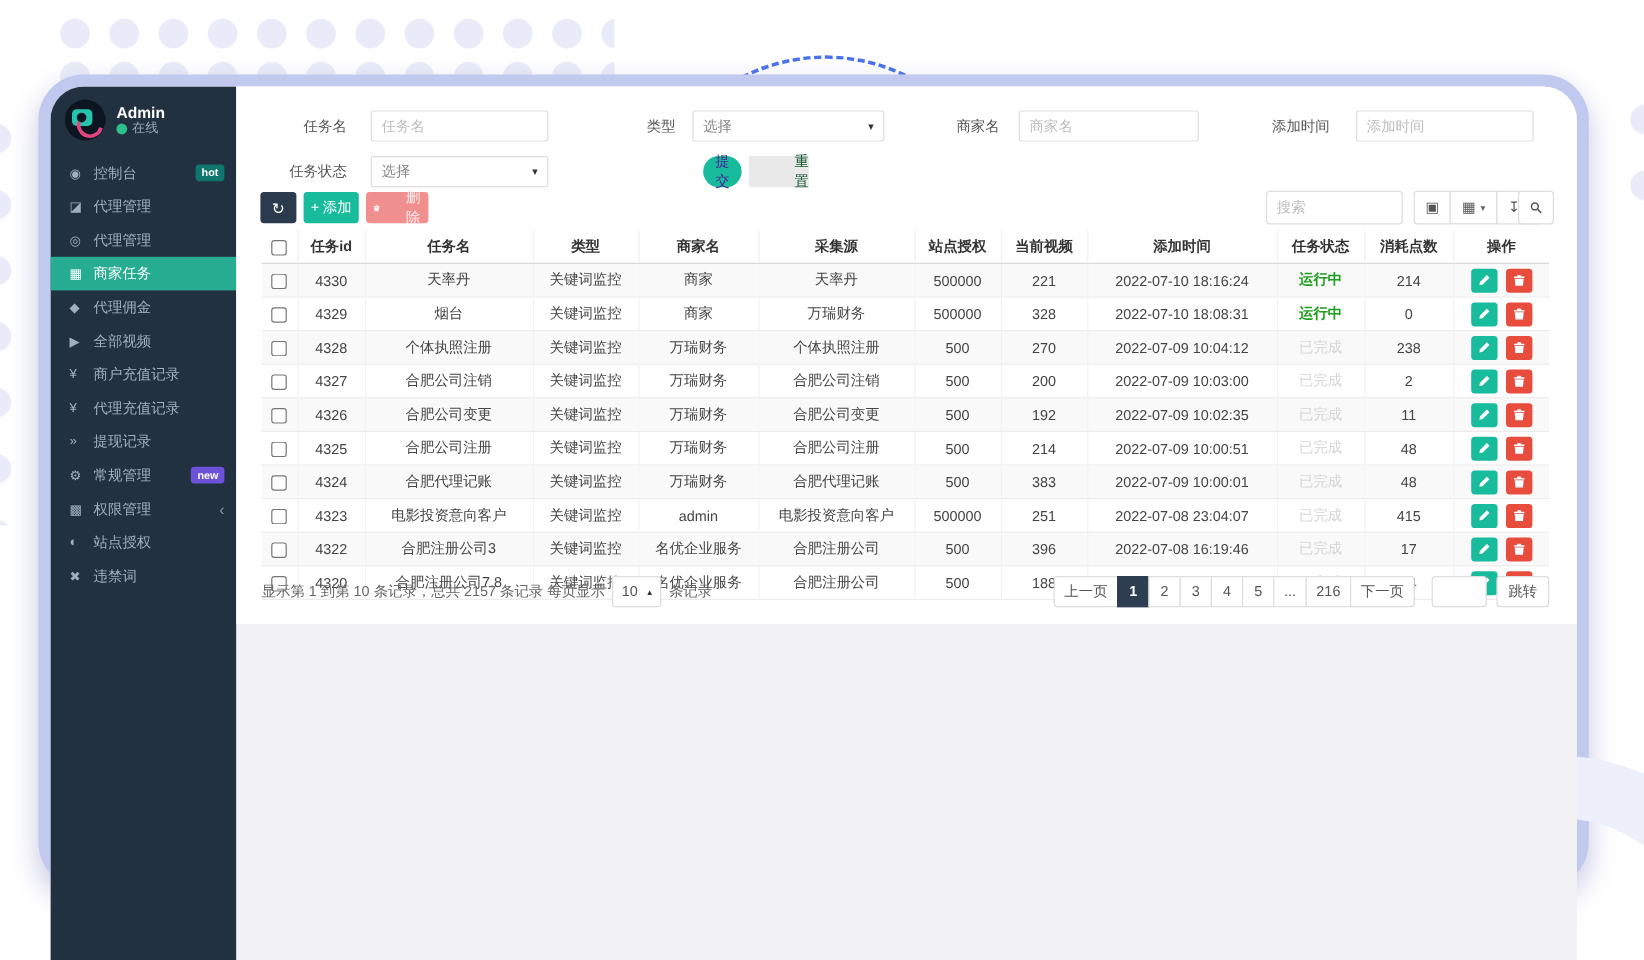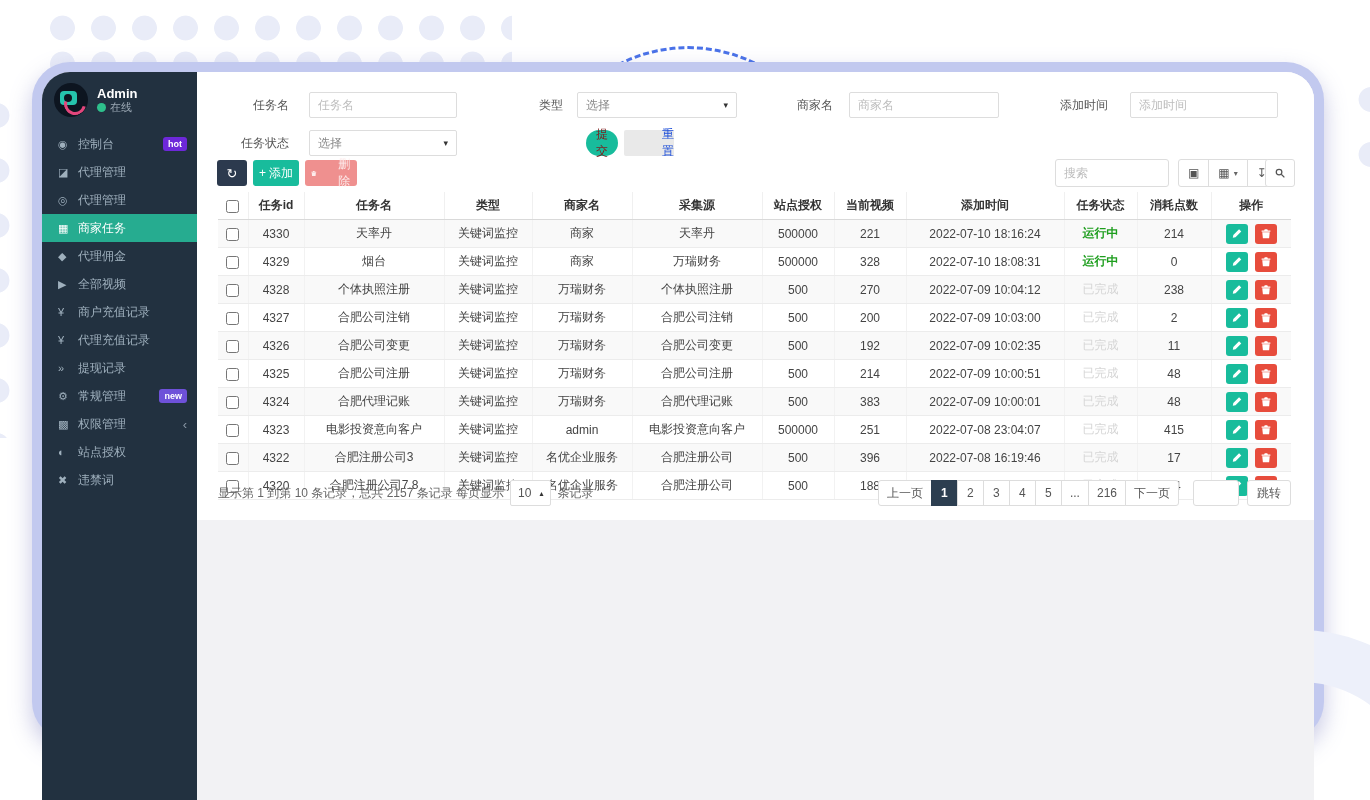--- a/index.html
+++ b/index.html
@@ -39,22 +39,22 @@
   .si-chevron{margin-left:auto;color:#8a97a5;font-size:13px;}
   
   .content{flex:1;position:relative;background:#f2f2f4;}
   .panel{position:absolute;left:0;top:0;right:0;height:448px;background:#fff;}
   .fl-label{position:absolute;font-size:12px;color:#555;line-height:26px;text-align:right;}
   .fl-input{position:absolute;height:26px;border:1px solid #ddd;border-radius:2px;padding:0 8px;font-size:12px;color:#555;box-sizing:border-box;background:#fff;}
   .fl-input::placeholder{color:#bdbdbd;}
   .select{position:absolute;height:26px;border:1px solid #ddd;border-radius:2px;background:#fff;display:flex;align-items:center;padding:0 8px;font-size:12px;color:#888;box-sizing:border-box;cursor:pointer;}
   .select .caret{margin-left:auto;font-size:9px;color:#333;}
   .btn{position:absolute;height:26px;border:none;border-radius:2px;font-size:12px;cursor:pointer;box-sizing:border-box;display:flex;align-items:center;justify-content:center;}
-  .btn-submit{background:var(--accent,#18bc9c);color:#7f1d1d;width:32px;border-radius:13px;}
-  .btn-reset{background:#e9e9e9;color:#1d4ed8;width:32px;padding-left:44px;}
+  .btn-submit{background:var(--accent,#18bc9c);color:#4c1d95;width:32px;border-radius:13px;}
+  .btn-reset{background:#e9e9e9;color:#14532d;width:32px;padding-left:44px;}
   .btn-refresh{background:#2c3a4e;color:#fff;width:30px;border-radius:3px;font-size:13px;}
   .btn-add{background:var(--accent,#18bc9c);color:#fff;width:46px;border-radius:3px;gap:3px;}
   .btn-delete{background:#ef908f;color:#fdecec;width:52px;border-radius:3px;gap:21px;}
   .search-input{position:absolute;height:28px;border:1px solid #ddd;border-radius:3px;padding:10px 8px;font-size:12px;box-sizing:border-box;color:#555;}
   .search-input::placeholder{color:#bdbdbd;}
   .btn-light{height:28px;border:1px solid #ddd;background:#fff;color:#555;font-size:12px;padding:0 9px;box-sizing:border-box;display:flex;align-items:center;gap:4px;cursor:pointer;}
   .tool-group{position:absolute;display:flex;}
   .tool-group .btn-light{margin-left:-1px;}
   .tool-group .btn-light:first-child{border-radius:3px 0 0 3px;margin-left:0;}
   .tool-group .btn-light:last-child{border-radius:0 3px 3px 0;}
@@ -110,21 +110,21 @@
         <div class="user-status">
           <span class="dot"></span>
           <span>在线</span>
         </div>
       </div>
     </div>
     <nav class="side-menu">
   <div class="side-item">
     <span class="si-icon">◉</span>
     <span class="si-label">控制台</span>
-    <span class="si-badge" style="background: #6d28d9;">hot</span>
+    <span class="si-badge" style="background: #0f766e;">hot</span>
 
   </div>
 
   <div class="side-item">
     <span class="si-icon">◪</span>
     <span class="si-label">代理管理</span>
 
   </div>
 
   <div class="side-item">

